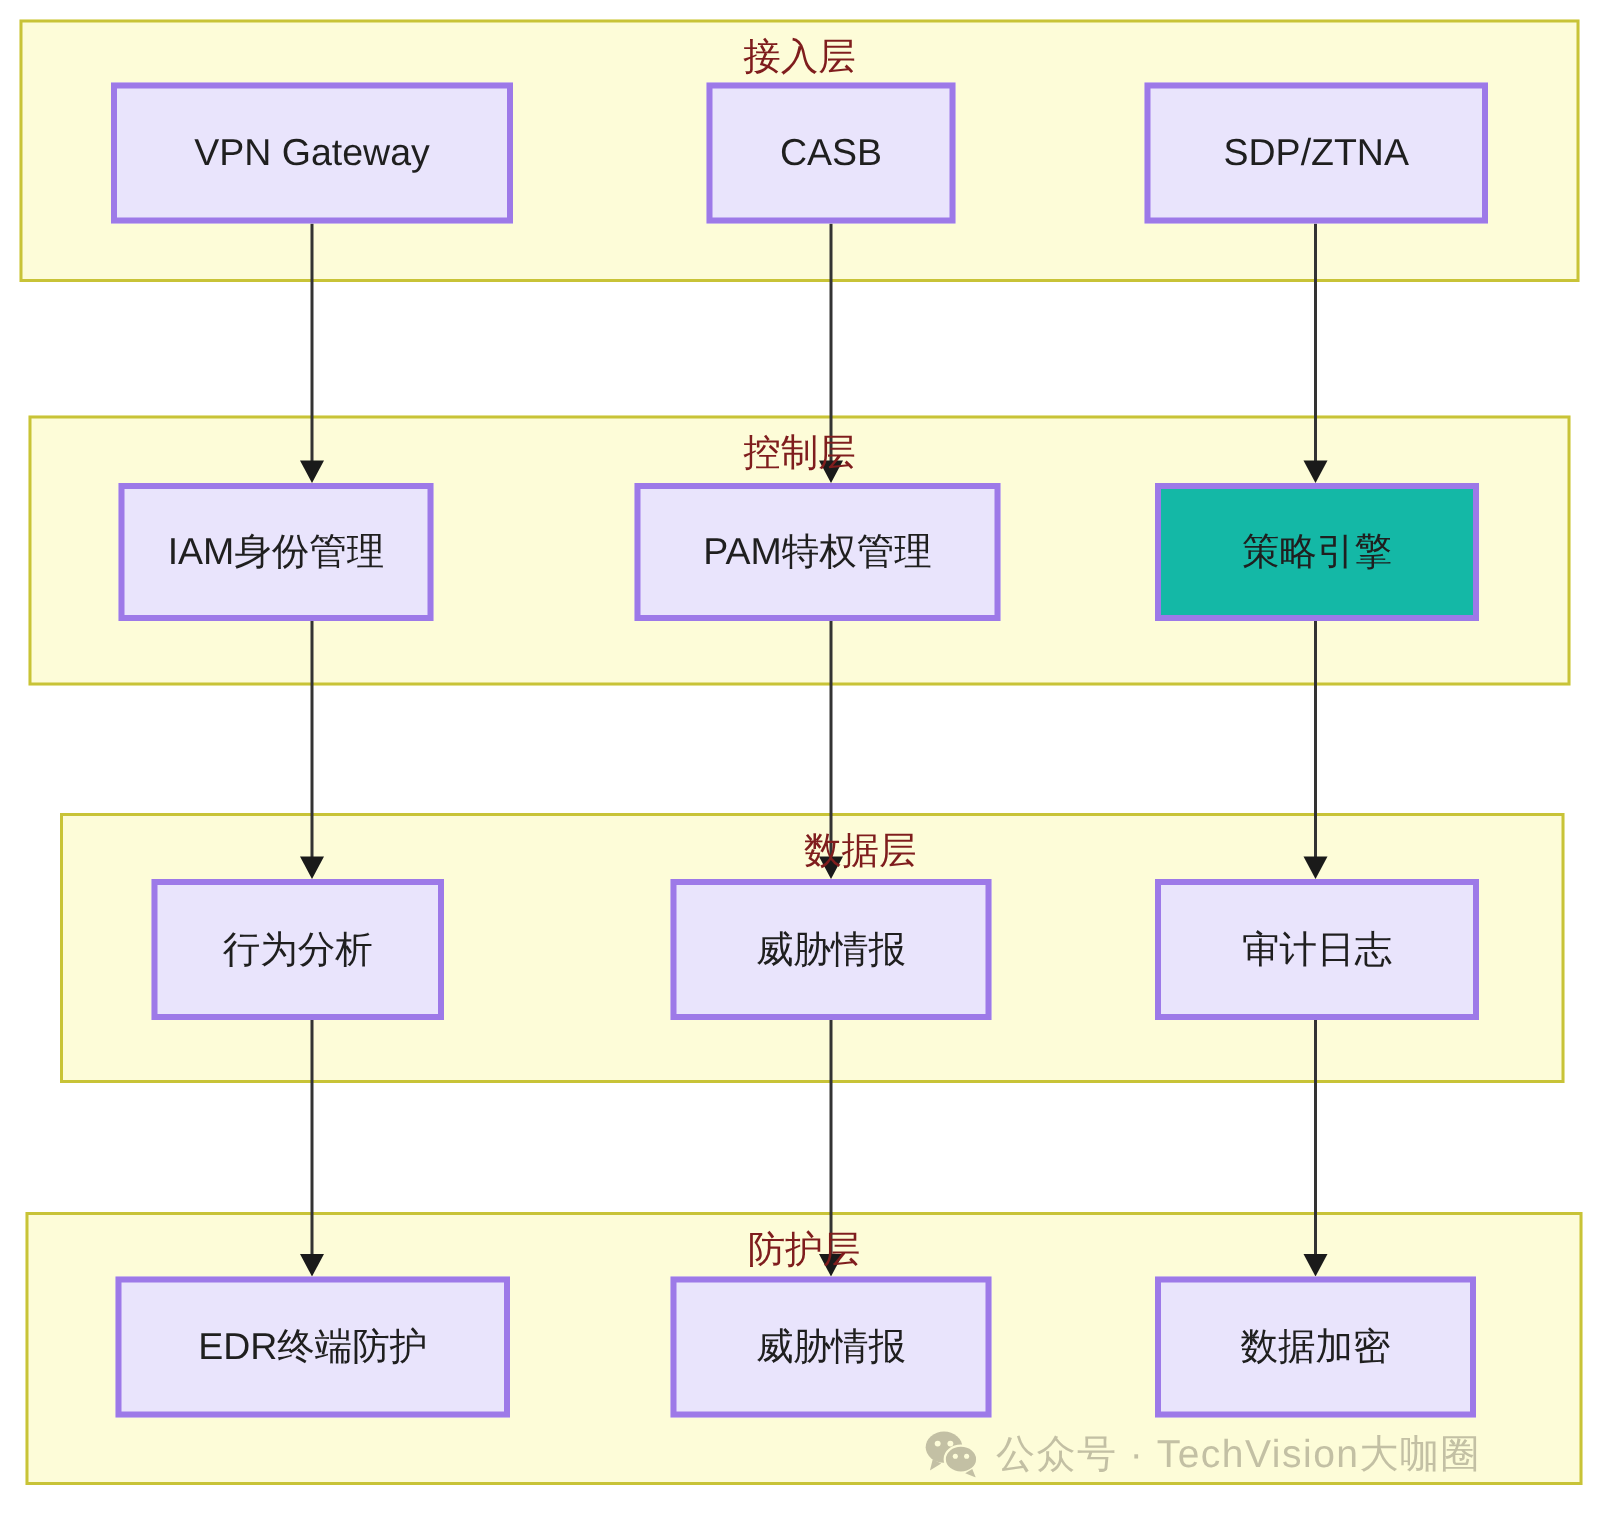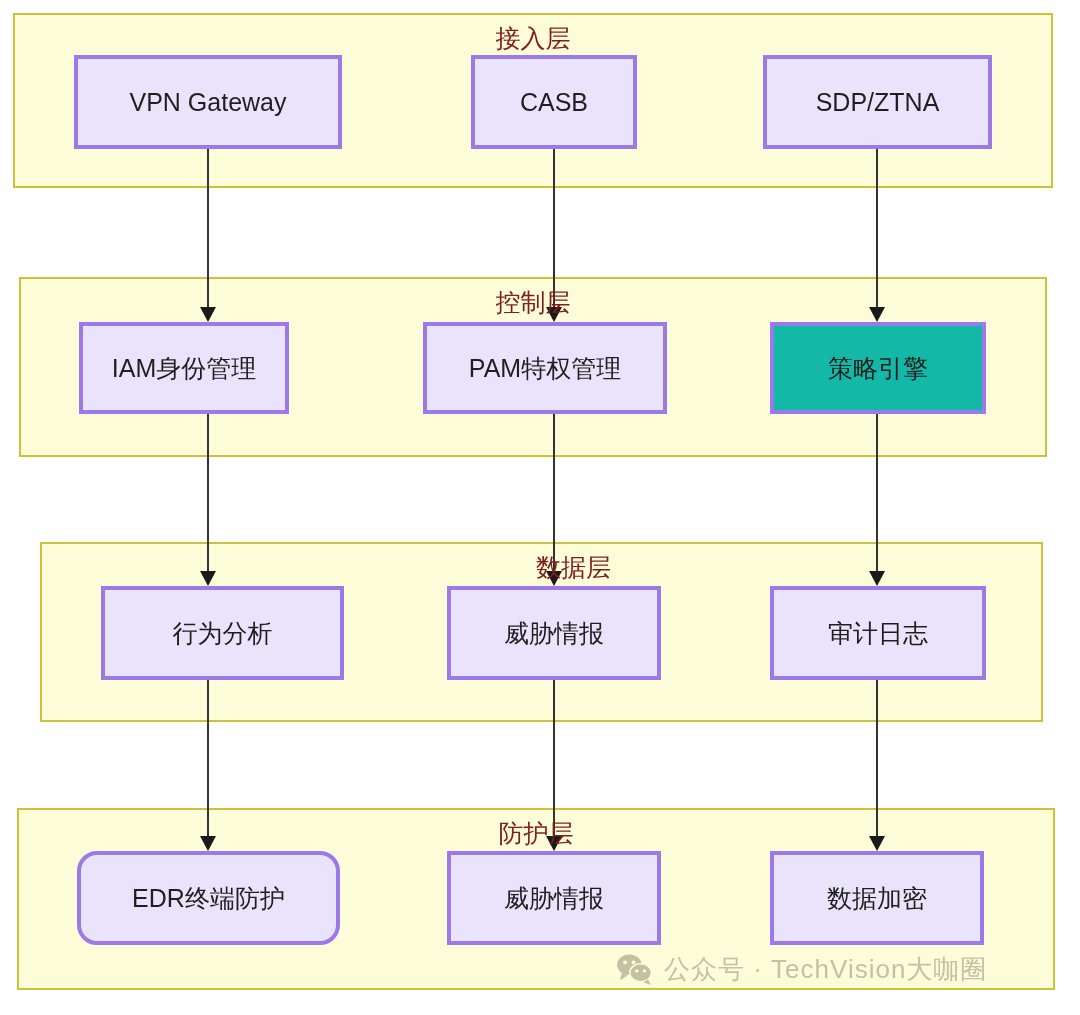--- a/index.html
+++ b/index.html
@@ -128,32 +128,32 @@
         <span class="node-label">IAM身份管理</span>
       </div>
       <div class="node" style="left: 423px; top: 322px; width: 244px; height: 92px; background: rgb(233, 228, 252); border-color: rgb(157, 121, 232);">
         <span class="node-label">PAM特权管理</span>
       </div>
       <div class="node" style="left: 770px; top: 322px; width: 216px; height: 92px; background: #14b8a6; border-color: rgb(157, 121, 232);">
         <span class="node-label">策略引擎</span>
       </div>
       <div class="layer" style="left: 40px; top: 542px; width: 1003px; height: 180px; background: rgb(253, 252, 216); border-color: rgb(200, 195, 55);"></div>
       <div class="layer-title" style="left: 48px; width: 1003px; top: 552px; right: auto; margin-left: 24px;">数据层</div>
-      <div class="node" style="left: 101px; top: 586px; width: 243px; height: 94px; background: rgb(233, 228, 252); border-color: rgb(157, 121, 232);">
+      <div class="node" style="left: 101px; top: 586px; width: 195px; height: 94px; background: rgb(233, 228, 252); border-color: rgb(157, 121, 232);">
         <span class="node-label">行为分析</span>
       </div>
       <div class="node" style="left: 447px; top: 586px; width: 214px; height: 94px; background: rgb(233, 228, 252); border-color: rgb(157, 121, 232);">
         <span class="node-label">威胁情报</span>
       </div>
       <div class="node" style="left: 770px; top: 586px; width: 216px; height: 94px; background: rgb(233, 228, 252); border-color: rgb(157, 121, 232);">
         <span class="node-label">审计日志</span>
       </div>
       <div class="layer" style="left: 17px; top: 808px; width: 1038px; height: 182px; background: rgb(253, 252, 216); border-color: rgb(200, 195, 55);"></div>
       <div class="layer-title" style="left: 17px; width: 1038px; top: 818px; right: auto;">防护层</div>
-      <div class="node" style="left: 77px; top: 851px; width: 263px; height: 94px; background: rgb(233, 228, 252); border-color: rgb(157, 121, 232); border-radius: 20px;">
+      <div class="node" style="left: 77px; top: 851px; width: 263px; height: 94px; background: rgb(233, 228, 252); border-color: rgb(157, 121, 232);">
         <span class="node-label">EDR终端防护</span>
       </div>
       <div class="node" style="left: 447px; top: 851px; width: 214px; height: 94px; background: rgb(233, 228, 252); border-color: rgb(157, 121, 232);">
         <span class="node-label">威胁情报</span>
       </div>
       <div class="node" style="left: 770px; top: 851px; width: 214px; height: 94px; background: rgb(233, 228, 252); border-color: rgb(157, 121, 232);">
         <span class="node-label">数据加密</span>
       </div>
     </div>
 

